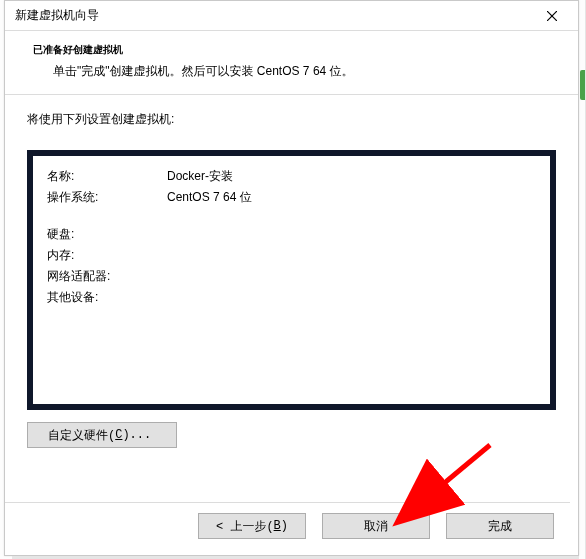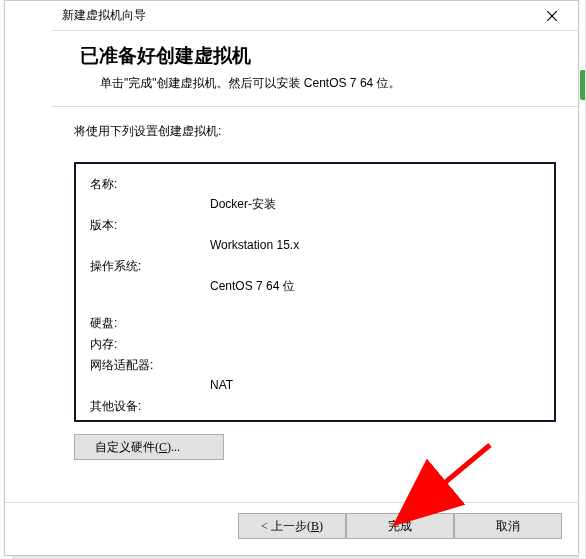--- a/index.html
+++ b/index.html
@@ -19,21 +19,20 @@
     overflow: hidden;
   }
   .dialog {
     position: absolute;
     left: 4px; top: 0;
     width: 575px;
     height: 556px;
     background: #fff;
     border: 1px solid #c9c9c9;
     box-shadow: 0 0 2px rgba(0,0,0,0.1);
-    padding-left: 47px;
   }
   .titlebar {
     height: 30px;
     display: flex;
     align-items: center;
     justify-content: space-between;
     padding: 0 6px 0 10px;
     border-bottom: 1px solid #dcdcdc;
     background: #fff;
   }
@@ -45,78 +44,78 @@
     cursor: default;
   }
   .close-btn svg { width: 10px; height: 10px; }
 
   .header-area {
     padding: 12px 28px 14px 28px;
     border-bottom: 1px solid #dcdcdc;
     background: #fff;
   }
   .header-area .h1 {
-    font-size: 19px;
+    font-size: 10px;
     font-weight: bold;
     color: #000;
     margin-bottom: 6px;
   }
   .header-area .h2 {
     font-size: 12px;
     color: #000;
     padding-left: 20px;
   }
 
   .body-area {
     padding: 16px 22px 0 22px;
   }
   .body-area .intro {
     font-size: 12px;
     margin-bottom: 22px;
   }
   .summary-box {
-    border: 2px solid #0f172a;
+    border: 6px solid #0f172a;
     background: #fff;
     padding: 10px 14px 10px 14px;
     height: 260px;
   }
   .summary-row {
     display: flex;
     line-height: 21px;
     font-size: 12px;
   }
   .summary-row .k { width: 120px; flex: 0 0 120px; }
-  .summary-row .v { flex: 1; margin-top: 20px; }
+  .summary-row .v { flex: 1; }
   .summary-gap { height: 16px; }
 
   .custom-btn-row { margin-top: 12px; }
   .winbtn {
     background: #e1e1e1;
     border: 1px solid #adadad;
     height: 26px;
     font-size: 12px;
-    font-family: Liberation Serif, serif;
+    font-family: Liberation Mono, monospace;
     cursor: default;
     padding: 0 12px;
     display: inline-flex;
     align-items: center;
     justify-content: center;
   }
   .winbtn .ul { text-decoration: underline; }
   .custom-btn { width: 150px; justify-content: flex-start; padding-left: 20px;}
 
   .footer {
     position: absolute;
-    left: 0; right: 0;
+    left: 0; right: 8px;
     bottom: 10px;
     padding: 10px 16px 6px 16px;
     border-top: 1px solid #dcdcdc;
     display: flex;
     justify-content: flex-end;
-    gap: 0;
+    gap: 16px;
   }
   .footer .winbtn { width: 108px; justify-content: center; }
 
   
   .arrow {
     position: absolute;
     pointer-events: none;
   }
 
   .right-strip {
@@ -159,39 +158,34 @@
 
     <div class="body-area">
       <div class="intro">将使用下列设置创建虚拟机:</div>
 
       <div class="summary-box">
         <div class="summary-row">
           <div class="k">名称:</div>
           <div class="v">Docker-安装</div>
         </div>
         <div class="summary-row">
-          <div class="k">版本:</div>
-          <div class="v">Workstation 15.x</div>
-        </div>
-        <div class="summary-row">
           <div class="k">操作系统:</div>
           <div class="v">CentOS 7 64 位</div>
         </div>
 
         <div class="summary-gap"></div>
 
         <div class="summary-row">
           <div class="k">硬盘:</div>
         </div>
         <div class="summary-row">
           <div class="k">内存:</div>
         </div>
         <div class="summary-row">
           <div class="k">网络适配器:</div>
-          <div class="v">NAT</div>
         </div>
         <div class="summary-row">
           <div class="k">其他设备:</div>
         </div>
       </div>
 
       <div class="custom-btn-row">
         <button class="winbtn custom-btn">
           <span>自定义硬件(</span>
             <span class="ul">C</span>
@@ -200,24 +194,24 @@
       </div>
     </div>
 
     <div class="footer">
       <button class="winbtn">
         <span>&lt; 上一步(</span>
           <span class="ul">B</span>
           <span>)</span>
       </button>
       <button class="winbtn">
-        <span>完成</span>
+        <span>取消</span>
       </button>
       <button class="winbtn">
-        <span>取消</span>
+        <span>完成</span>
       </button>
     </div>
 
   </div>
 
   <svg class="arrow" width="200" height="120" style="left:310px; top:430px;">
     <defs>
       <marker id="ah" markerWidth="14" markerHeight="12" refX="12" refY="6" orient="auto">
         <polygon points="0,0 14,6 0,12" fill="#ff0000"></polygon>
       </marker>

